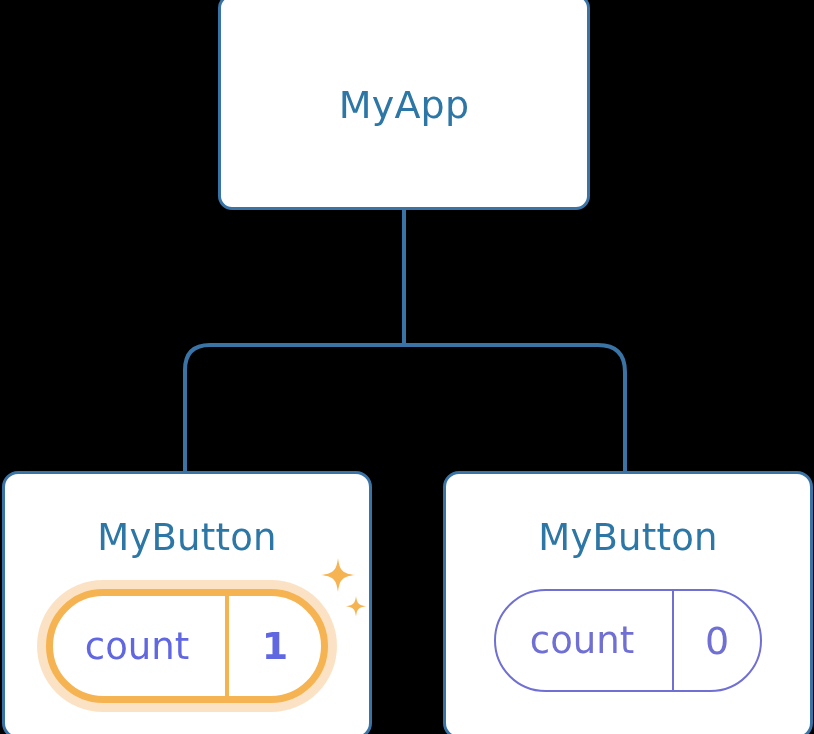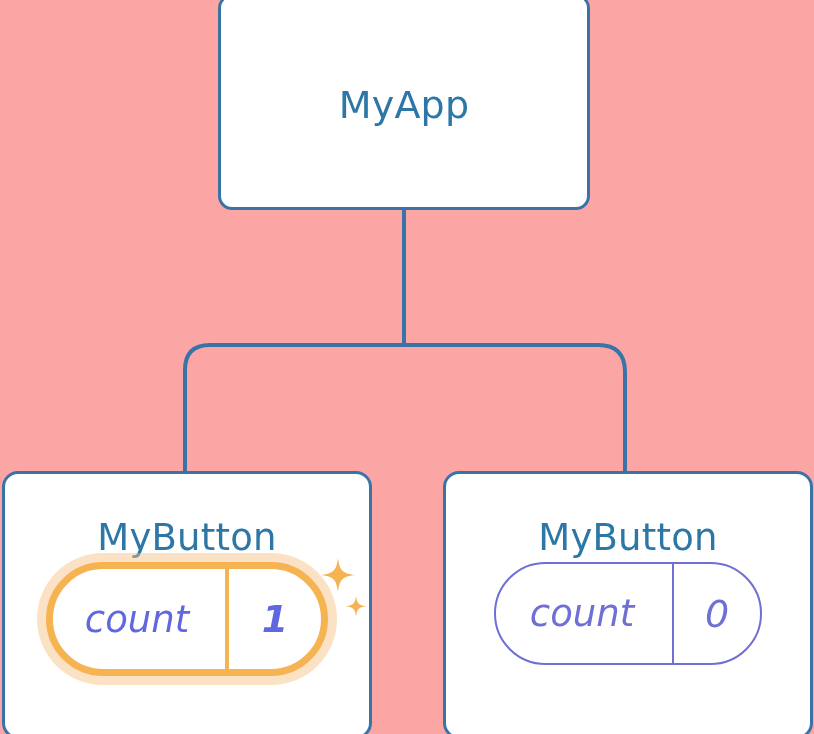--- a/index.html
+++ b/index.html
@@ -10,21 +10,21 @@
     width: 814px;
     height: 734px;
     background: #4d6b78;
     font-family: "DejaVu Sans", sans-serif;
     overflow: hidden;
   }
   #stage {
     position: relative;
     width: 814px;
     height: 734px;
-    background: #fca5a5;
+    background: #000000;
   }
 
   
   #connectors {
     position: absolute;
     left: 0;
     top: 0;
     width: 814px;
     height: 734px;
     pointer-events: none;
@@ -77,22 +77,21 @@
   .node-right .node-title {
     top: 42px;
     font-size: 37px;
   }
 
   
   .pill-wrap {
     position: absolute;
     left: 50%;
     transform: translateX(-50%);
-    top: 88px;
-    font-style: italic;
+    top: 115px;
   }
 
   .pill {
     position: relative;
     display: flex;
     align-items: stretch;
     box-sizing: border-box;
     background: #ffffff;
     border-radius: 999px;
     overflow: hidden;

